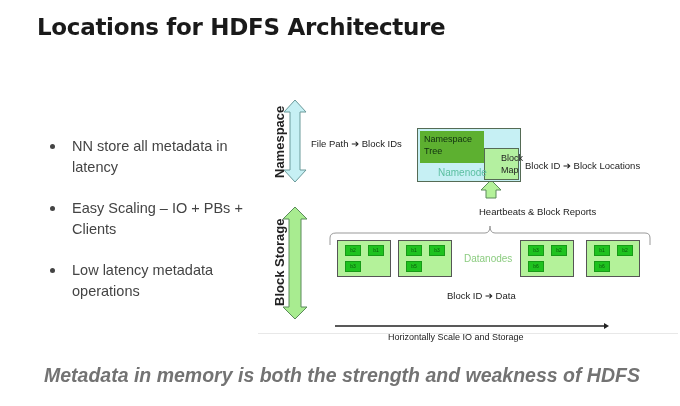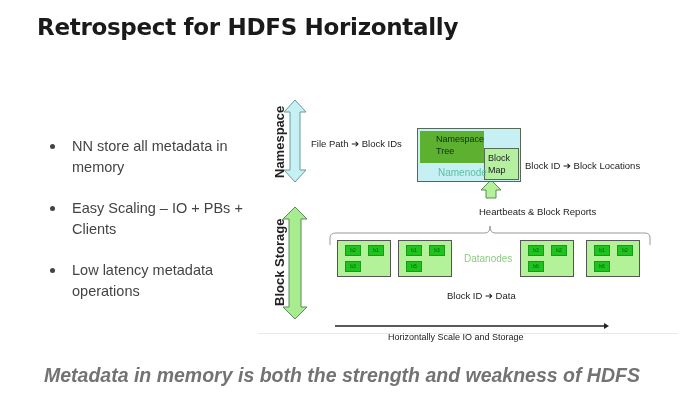--- a/index.html
+++ b/index.html
@@ -6,36 +6,36 @@
   body { width:680px; height:406px; background:#ffffff; position:relative; overflow:hidden; font-family:"Liberation Sans", sans-serif; }
   .title { position:absolute; left:37px; top:14px; font-size:23px; font-weight:bold; color:#1a1a1a; font-family:"DejaVu Sans", sans-serif; letter-spacing:-0.3px; }
   .bullets { position:absolute; left:48px; top:136px; width:210px; }
   .bullet { position:relative; padding-left:24px; font-size:14.5px; line-height:21px; color:#444; margin-bottom:20px; font-family:"Liberation Sans", sans-serif; }
   .bullet .dot { position:absolute; left:2px; top:8px; width:5px; height:5px; border-radius:50%; background:#444; }
   .diagram-bg { position:absolute; left:258px; top:88px; width:420px; height:246px; background:#ffffff; }
   .diagram-line { position:absolute; left:258px; top:333px; width:420px; height:1px; background:#e8e8e8; }
   .vlabel { position:absolute; font-weight:bold; font-size:13px; color:#222; transform:rotate(-90deg); transform-origin:left top; white-space:nowrap; }
   .txt { position:absolute; font-size:9.5px; color:#222; white-space:nowrap; }
   .nn-box { position:absolute; left:417px; top:128px; width:104px; height:54px; background:#c6f0f4; border:1.5px solid #556b55; box-sizing:border-box; }
-  .ns-tree { position:absolute; left:2px; top:2px; width:64px; height:32px; background:#5db030; color:#103010; font-size:9px; line-height:12px; padding:2px 16px; box-sizing:border-box; }
-  .block-map { position:absolute; left:66px; top:19px; width:35px; height:32px; background:#b4f0a0; border:1.5px solid #556b55; box-sizing:border-box; font-size:9px; line-height:12px; padding:3px 3px; color:#222; }
+  .ns-tree { position:absolute; left:2px; top:2px; width:64px; height:32px; background:#5db030; color:#103010; font-size:9px; line-height:12px; padding:2px 4px; box-sizing:border-box; }
+  .block-map { position:absolute; left:66px; top:19px; width:35px; height:32px; background:#b4f0a0; border:1.5px solid #556b55; box-sizing:border-box; font-size:9px; line-height:12px; padding:3px 16px; color:#222; }
   .nn-label { position:absolute; left:20px; top:38px; font-size:10px; color:#5bbfa0; }
   .dn { position:absolute; top:240px; width:54px; height:37px; background:#b4f29a; border:1.5px solid #555; box-sizing:border-box; }
   .blk { position:absolute; width:16px; height:11px; background:#1fc21f; border:1px solid #179a17; box-sizing:border-box; font-size:5px; color:#0a5a0a; text-align:center; line-height:9px; }
   .dn-label { position:absolute; left:464px; top:253px; font-size:10px; color:#8ccc80; }
   .footer { position:absolute; left:44px; top:364px; font-size:19.5px; font-weight:bold; font-style:italic; color:#737373; white-space:nowrap; font-family:"Liberation Sans", sans-serif; }
   svg.overlay { position:absolute; left:0; top:0; }
 </style>
 </head>
 <body>
 
-<div class="title">Retrospect for HDFS Horizontally</div>
+<div class="title">Locations for HDFS Architecture</div>
 
 <div class="bullets">
-  <div class="bullet"><span class="dot"></span><span>NN store all metadata in memory</span></div>
+  <div class="bullet"><span class="dot"></span><span>NN store all metadata in latency</span></div>
   <div class="bullet"><span class="dot"></span><span>Easy Scaling – IO + PBs + Clients</span></div>
   <div class="bullet"><span class="dot"></span><span>Low latency metadata operations</span></div>
 </div>
 
 <div class="diagram-bg"></div>
 <div class="diagram-line"></div>
 
 <svg class="overlay" width="680" height="406">
 
   <path d="M295 100 L306 112 L300 112 L300 170 L306 170 L295 182 L284 170 L290 170 L290 112 L284 112 Z" fill="#c6f0f4" stroke="#6a9a9a" stroke-width="1"></path>

